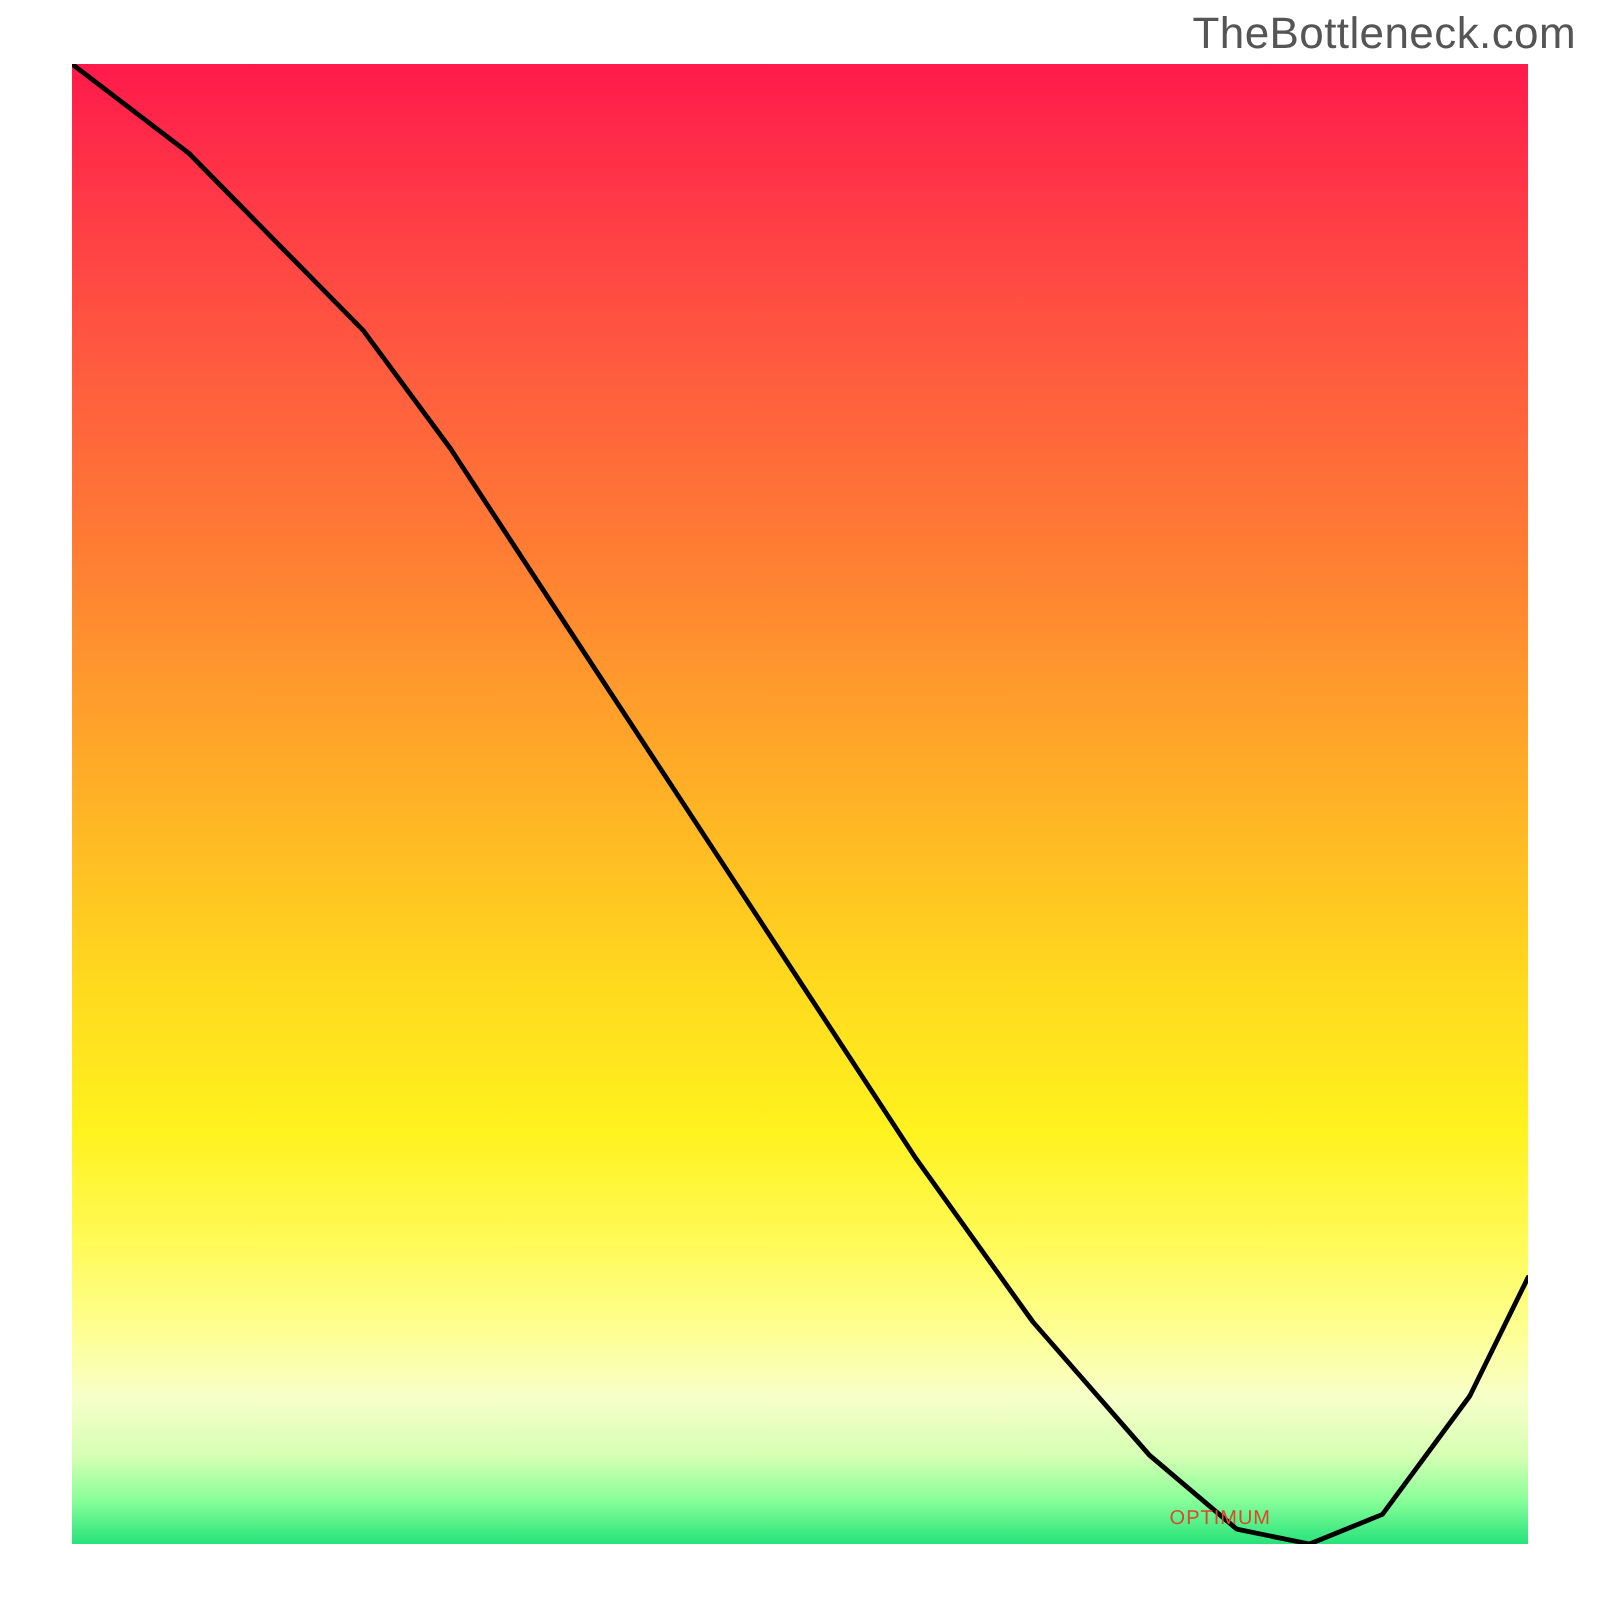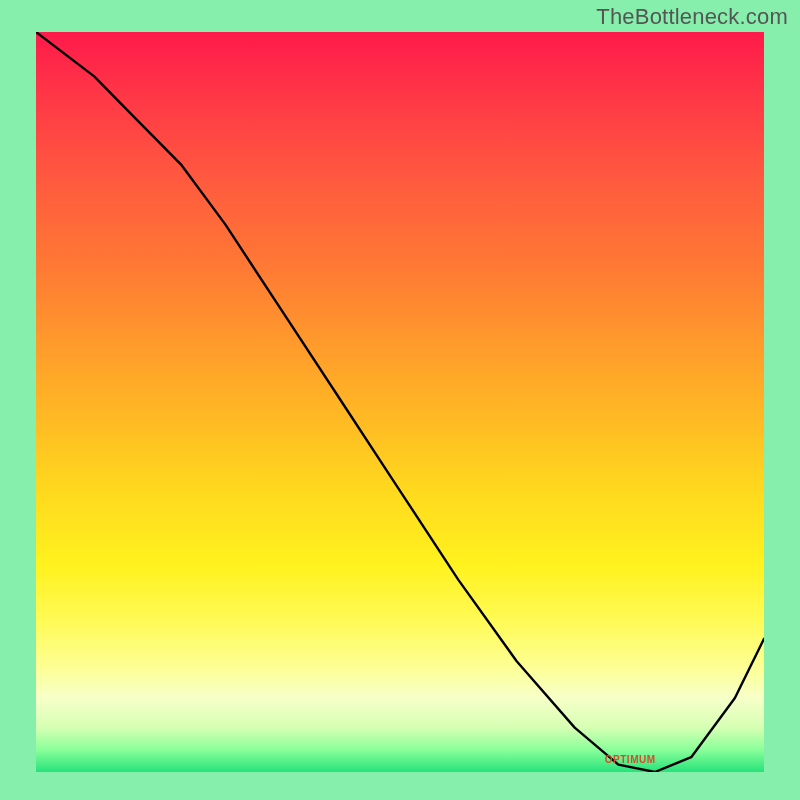--- a/index.html
+++ b/index.html
@@ -8,21 +8,21 @@
     width: 800px;
     height: 800px;
     background: #000;
     font-family: Arial, Helvetica, sans-serif;
     overflow: hidden;
   }
   .frame {
     position: relative;
     width: 800px;
     height: 800px;
-    background: #86efac;
+    background: #ffffff;
   }
   .watermark {
     position: absolute;
     top: 4px;
     right: 12px;
     color: #555;
     font-size: 22px;
     font-weight: 500;
     letter-spacing: 0.2px;
     user-select: none;
@@ -60,24 +60,23 @@
     position: absolute;
     inset: 0;
     width: 100%;
     height: 100%;
     display: block;
   }
   .annotation {
     position: absolute;
     color: #d84a2b;
     font-size: 10px;
-    font-weight: 700;
+    font-weight: 400;
     letter-spacing: 0.5px;
     white-space: nowrap;
-    margin-left: 20px;
   }
 </style>
 </head>
 <body>
 
 <div class="frame">
 
   <div class="watermark">TheBottleneck.com</div>
 
   <div class="plot-area">

